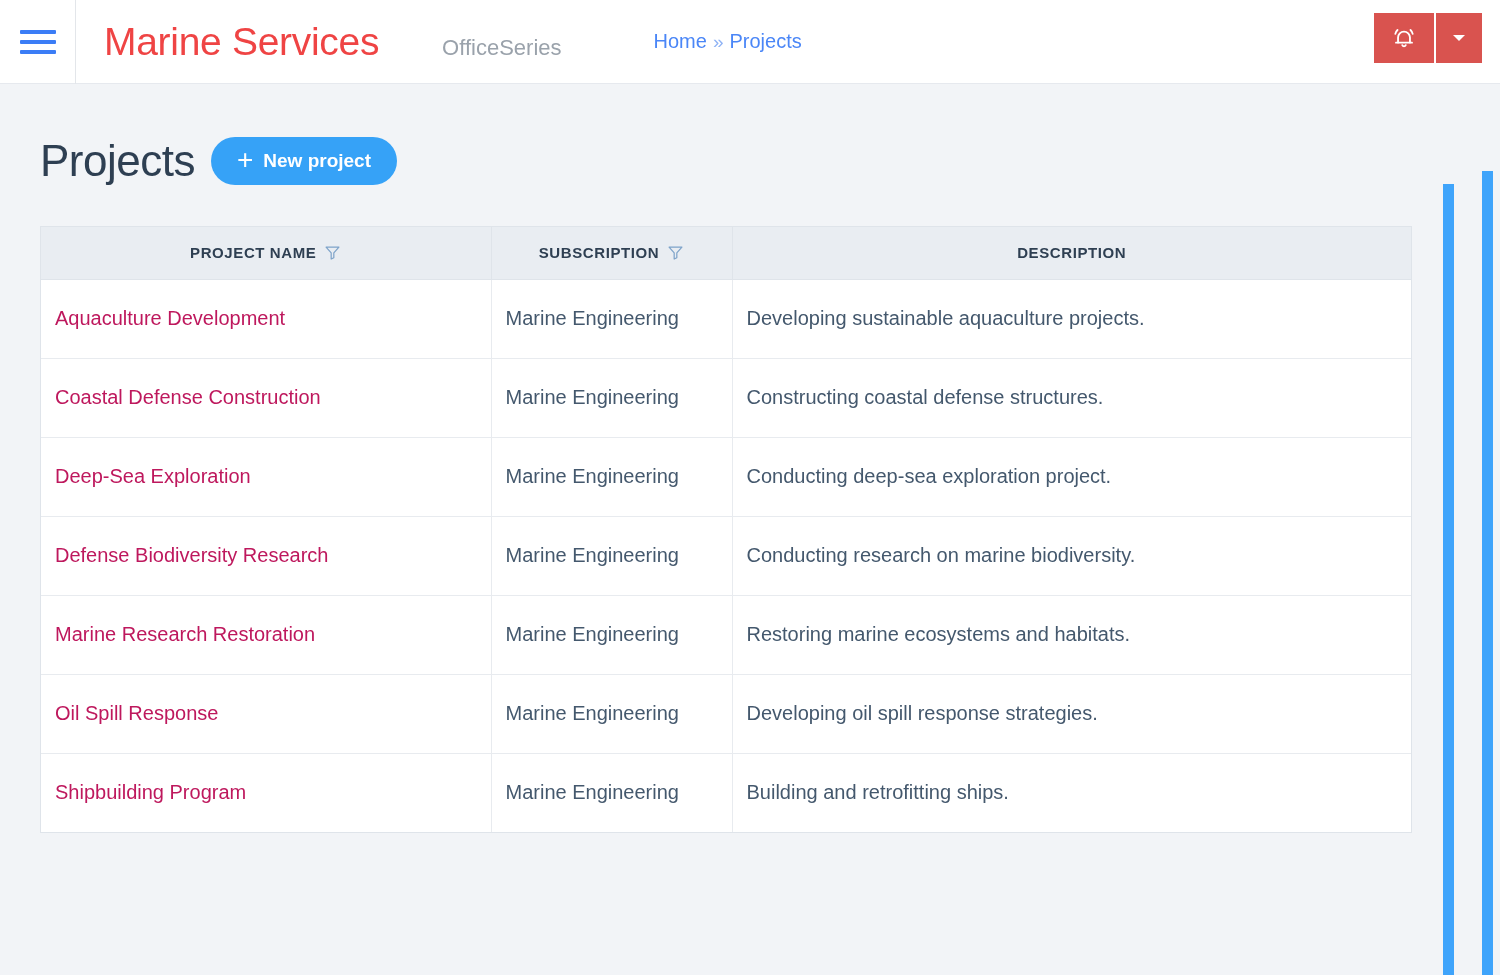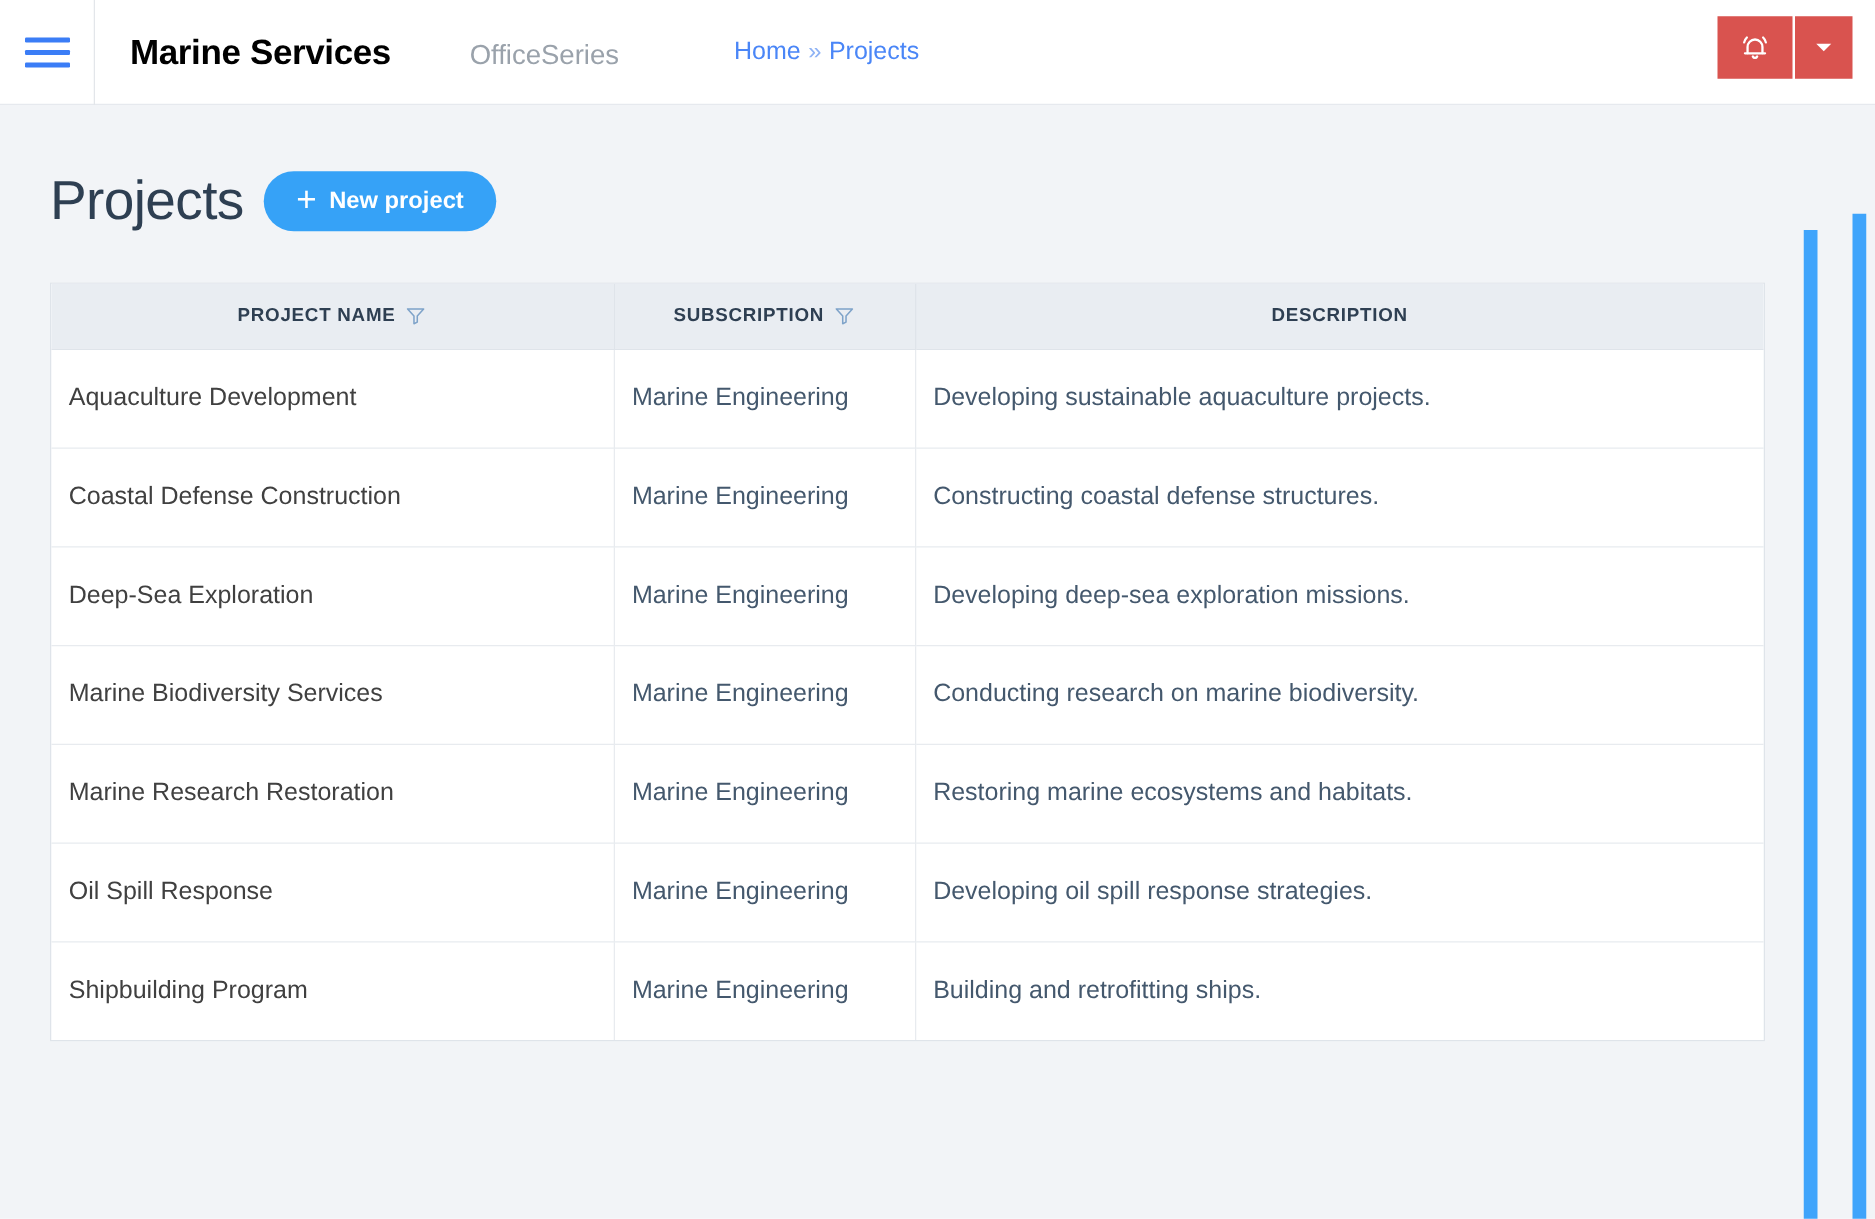--- a/index.html
+++ b/index.html
@@ -47,23 +47,23 @@
     border-radius: 1px;
   }
 
   .brand-wrap {
     display: flex;
     align-items: baseline;
     padding-left: 28px;
     gap: 18px;
   }
   .brand-title {
-    font-size: 28px;
-    font-weight: bold;
-    color: #000000;
+    font-size: 39px;
+    font-weight: normal;
+    color: #ef4444;
     letter-spacing: -0.3px;
     white-space: nowrap;
   }
   .brand-sub {
     font-size: 22px;
     color: #9aa2ab;
     white-space: nowrap;
     margin-left: 45px;
   }
 
@@ -193,21 +193,21 @@
     font-size: 20px;
     color: #44586d;
     vertical-align: middle;
     overflow: hidden;
     white-space: nowrap;
     text-overflow: ellipsis;
   }
   tbody td:last-child { border-right: none; }
   tbody tr:last-child td { border-bottom: none; }
   tbody td a.proj {
-    color: #404040;
+    color: #be185d;
     text-decoration: none;
     cursor: pointer;
   }
 
   
   .scroll-track {
     position: absolute;
     width: 11px;
     background: transparent;
   }
@@ -318,24 +318,24 @@
             <td>Developing sustainable aquaculture projects.</td>
           </tr>
           <tr>
             <td><a class="proj" href="#">Coastal Defense Construction</a></td>
             <td>Marine Engineering</td>
             <td>Constructing coastal defense structures.</td>
           </tr>
           <tr>
             <td><a class="proj" href="#">Deep-Sea Exploration</a></td>
             <td>Marine Engineering</td>
-            <td>Developing deep-sea exploration missions.</td>
-          </tr>
-          <tr>
-            <td><a class="proj" href="#">Marine Biodiversity Services</a></td>
+            <td>Conducting deep-sea exploration project.</td>
+          </tr>
+          <tr>
+            <td><a class="proj" href="#">Defense Biodiversity Research</a></td>
             <td>Marine Engineering</td>
             <td>Conducting research on marine biodiversity.</td>
           </tr>
           <tr>
             <td><a class="proj" href="#">Marine Research Restoration</a></td>
             <td>Marine Engineering</td>
             <td>Restoring marine ecosystems and habitats.</td>
           </tr>
           <tr>
             <td><a class="proj" href="#">Oil Spill Response</a></td>

